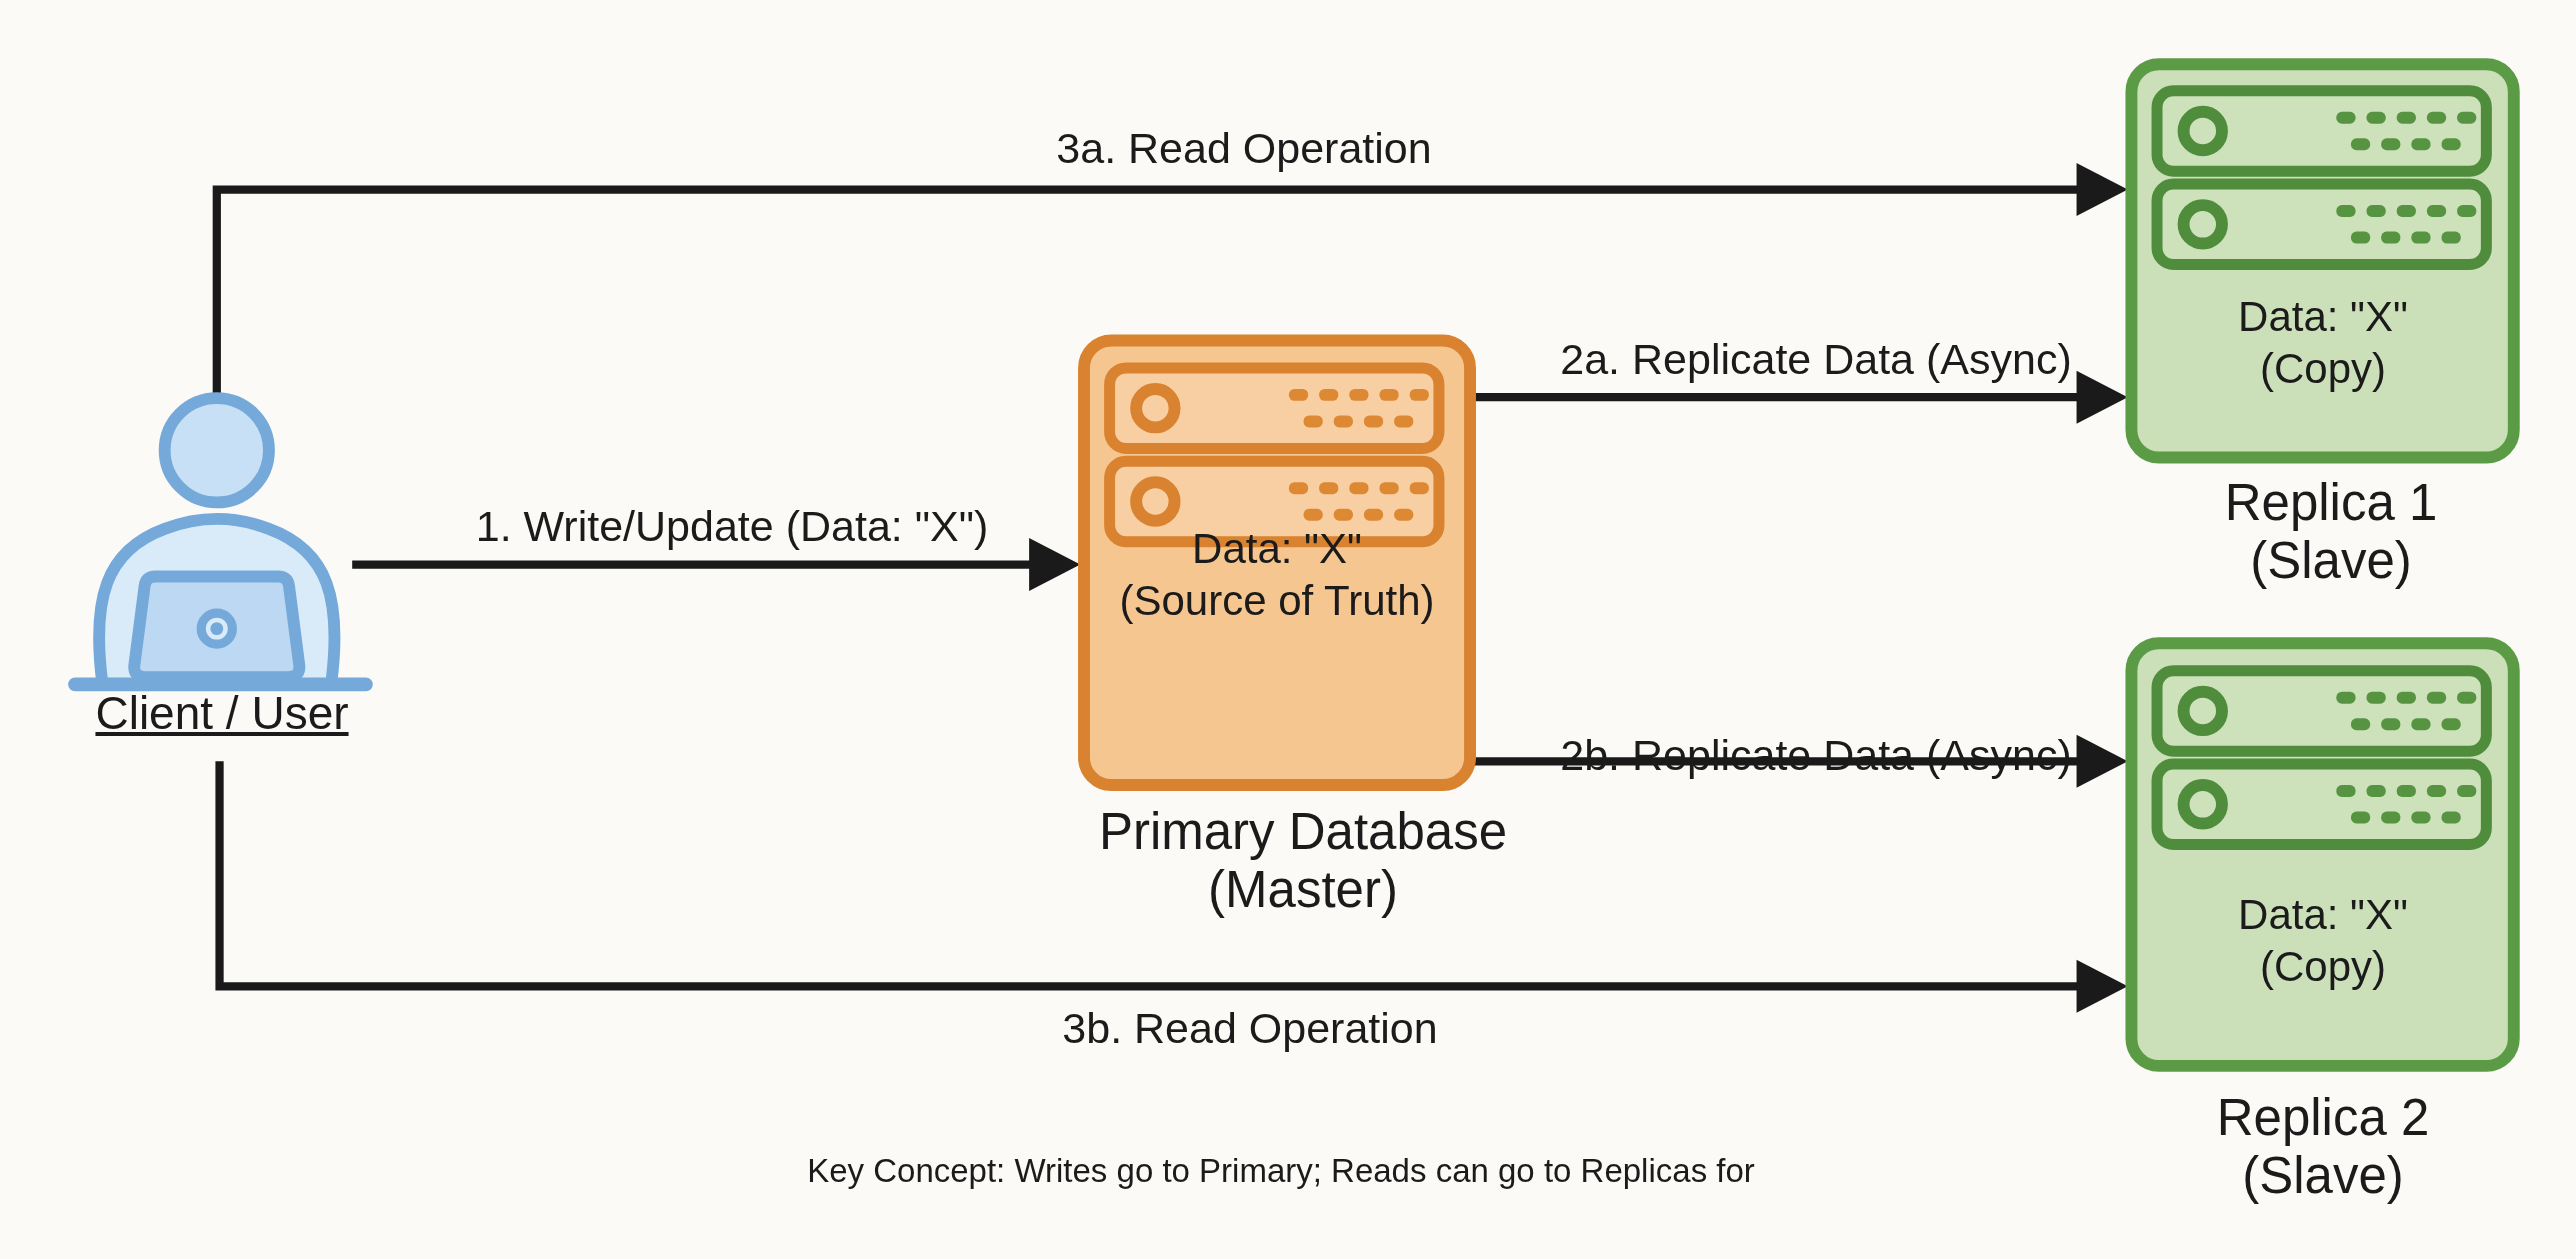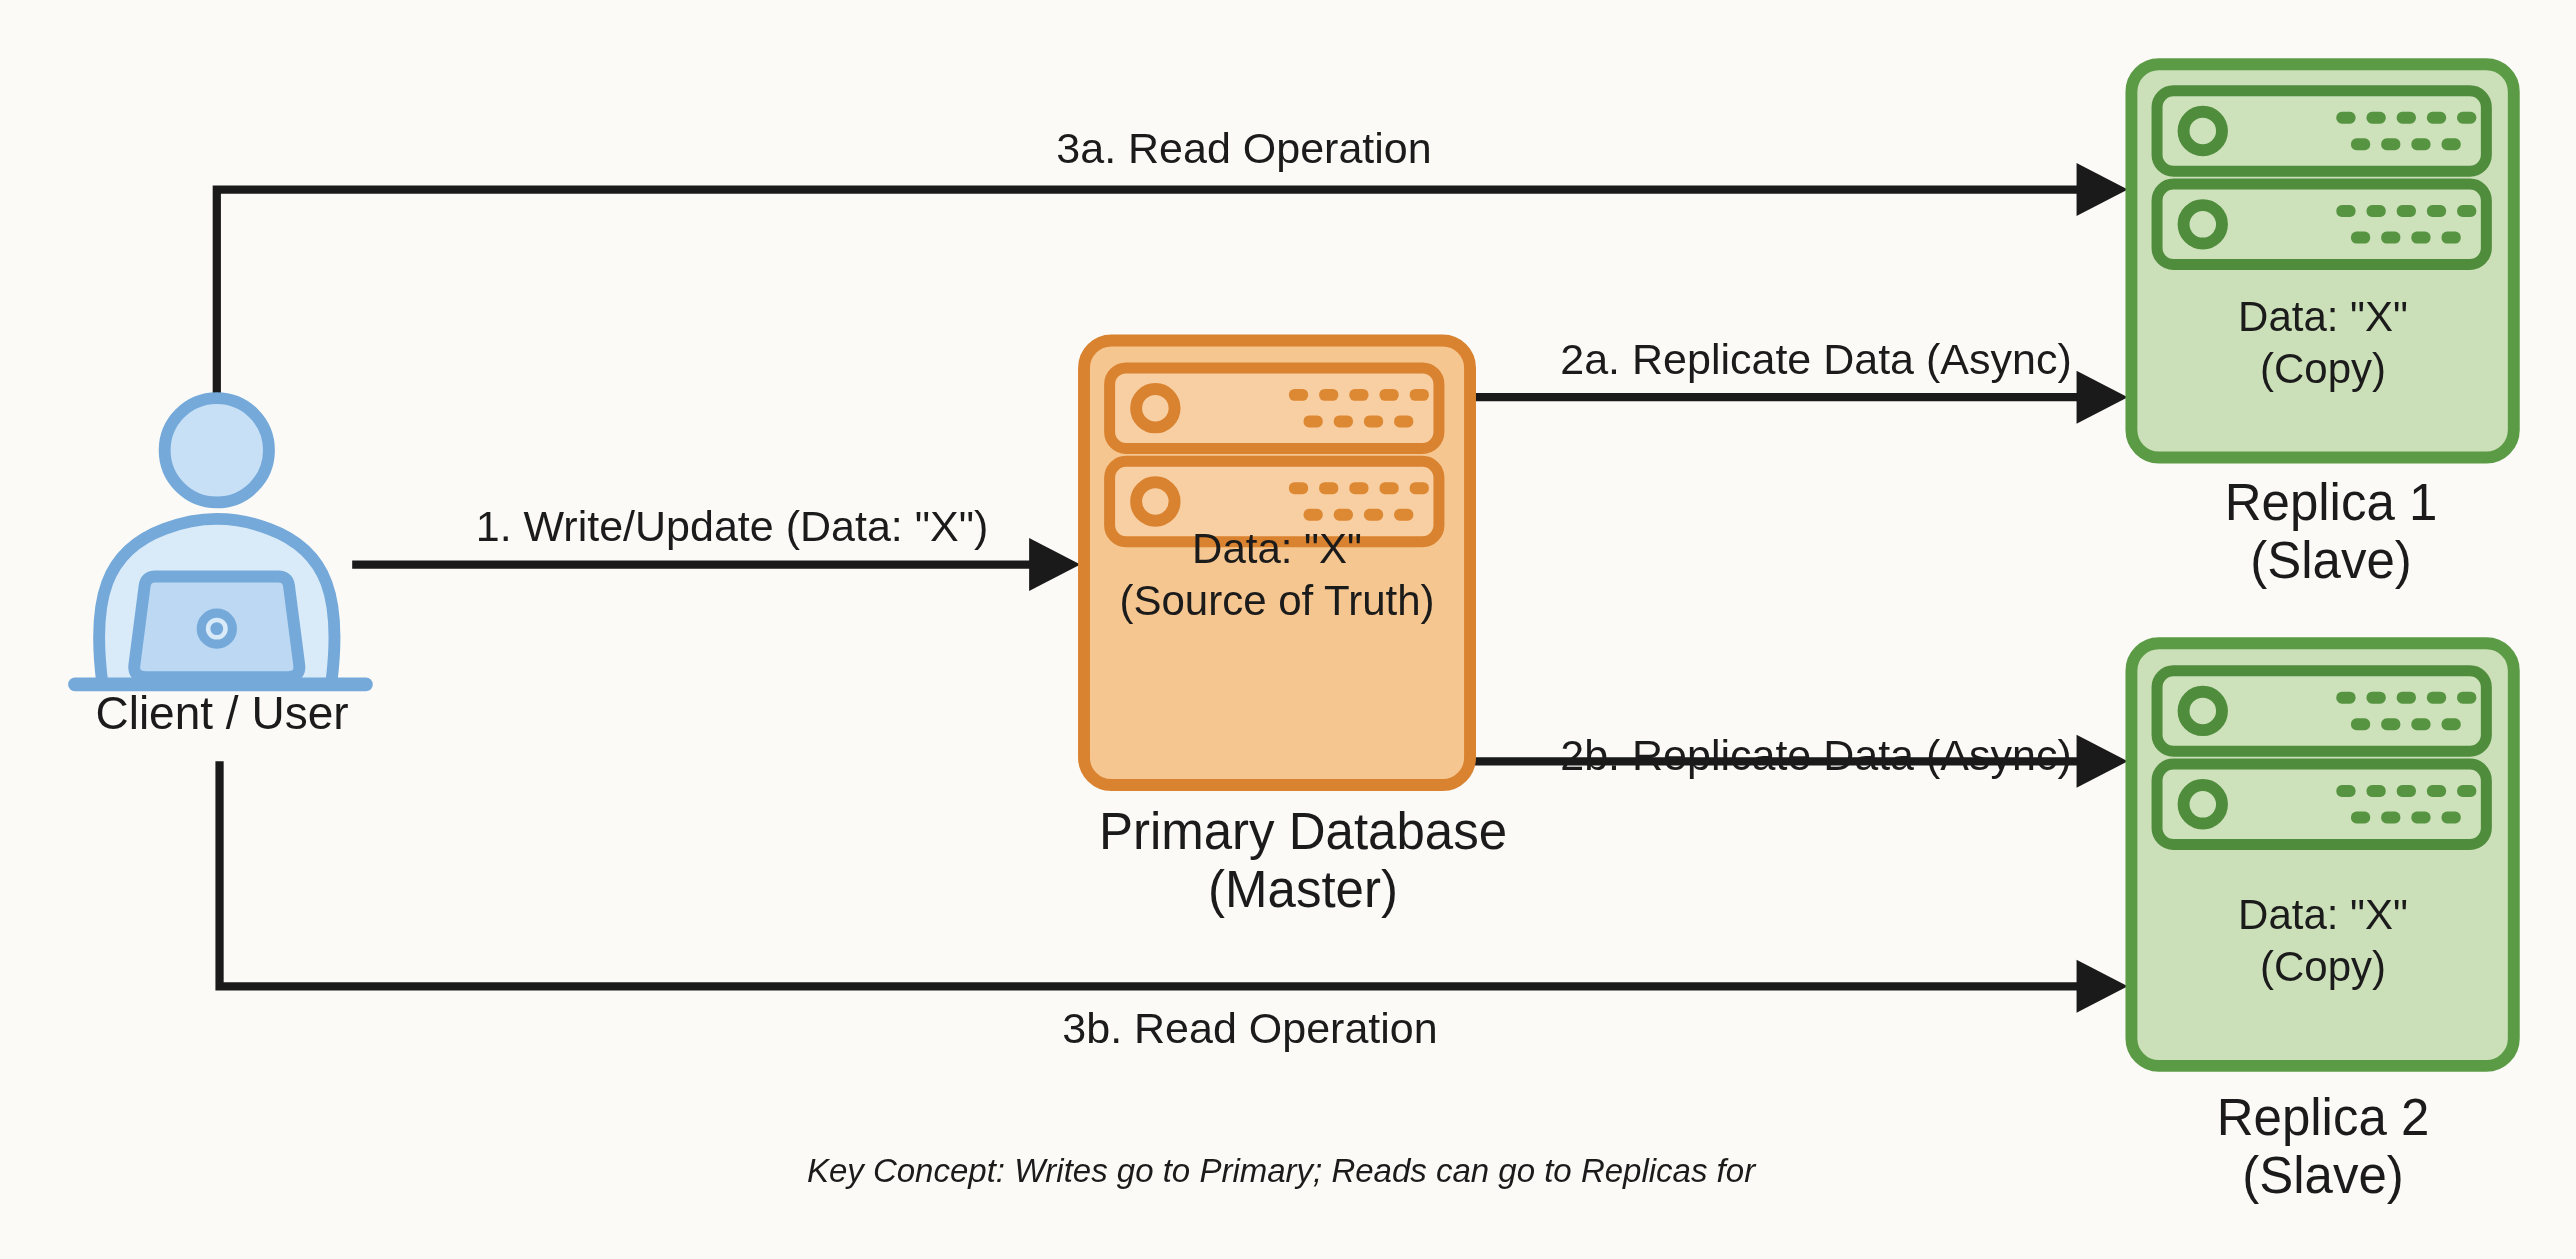--- a/index.html
+++ b/index.html
@@ -14,22 +14,22 @@
   .lbl{
     position:absolute;
     text-align:center;
     color:#1b1b1b;
     transform:translateX(-50%);
     white-space:nowrap;
   }
   .arrow-label{font-size:43px;line-height:49px;}
   .box-data{font-size:42px;line-height:52px;}
   .box-caption{font-size:51px;line-height:58px;}
-  .client-caption{font-size:46px;line-height:51px;}
-  .note{font-size:33px;line-height:44px;font-style:italic;}
+  .client-caption{font-size:46px;line-height:51px;text-decoration:underline;}
+  .note{font-size:33px;line-height:44px;}
 </style>
 </head>
 <body>
 
 <div id="diagram">
 
   <svg id="wires" width="2576" height="1260" viewBox="0 0 2816 1377" xmlns="http://www.w3.org/2000/svg">
     <defs>
 
       <g id="rack-o">

